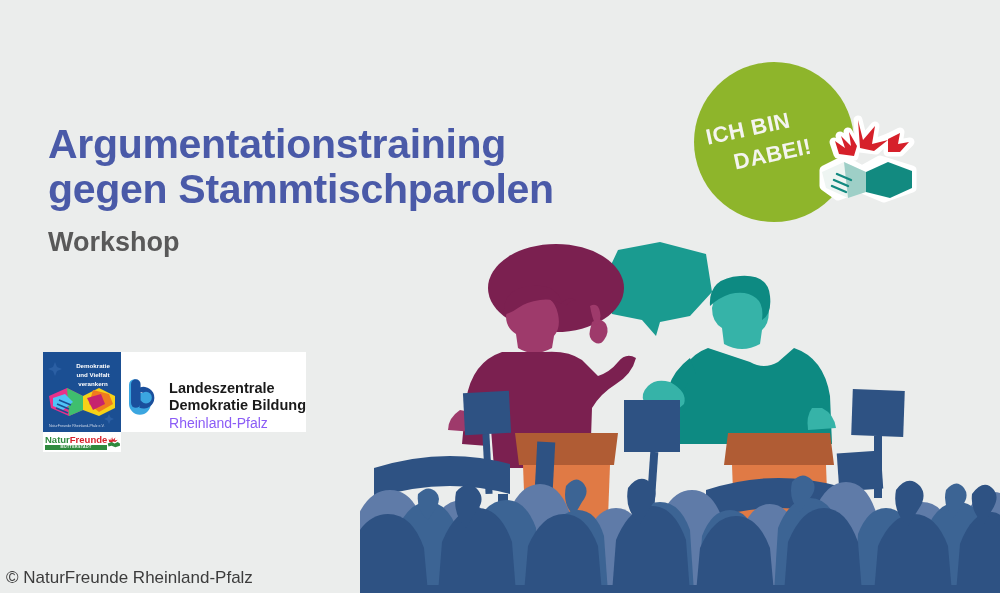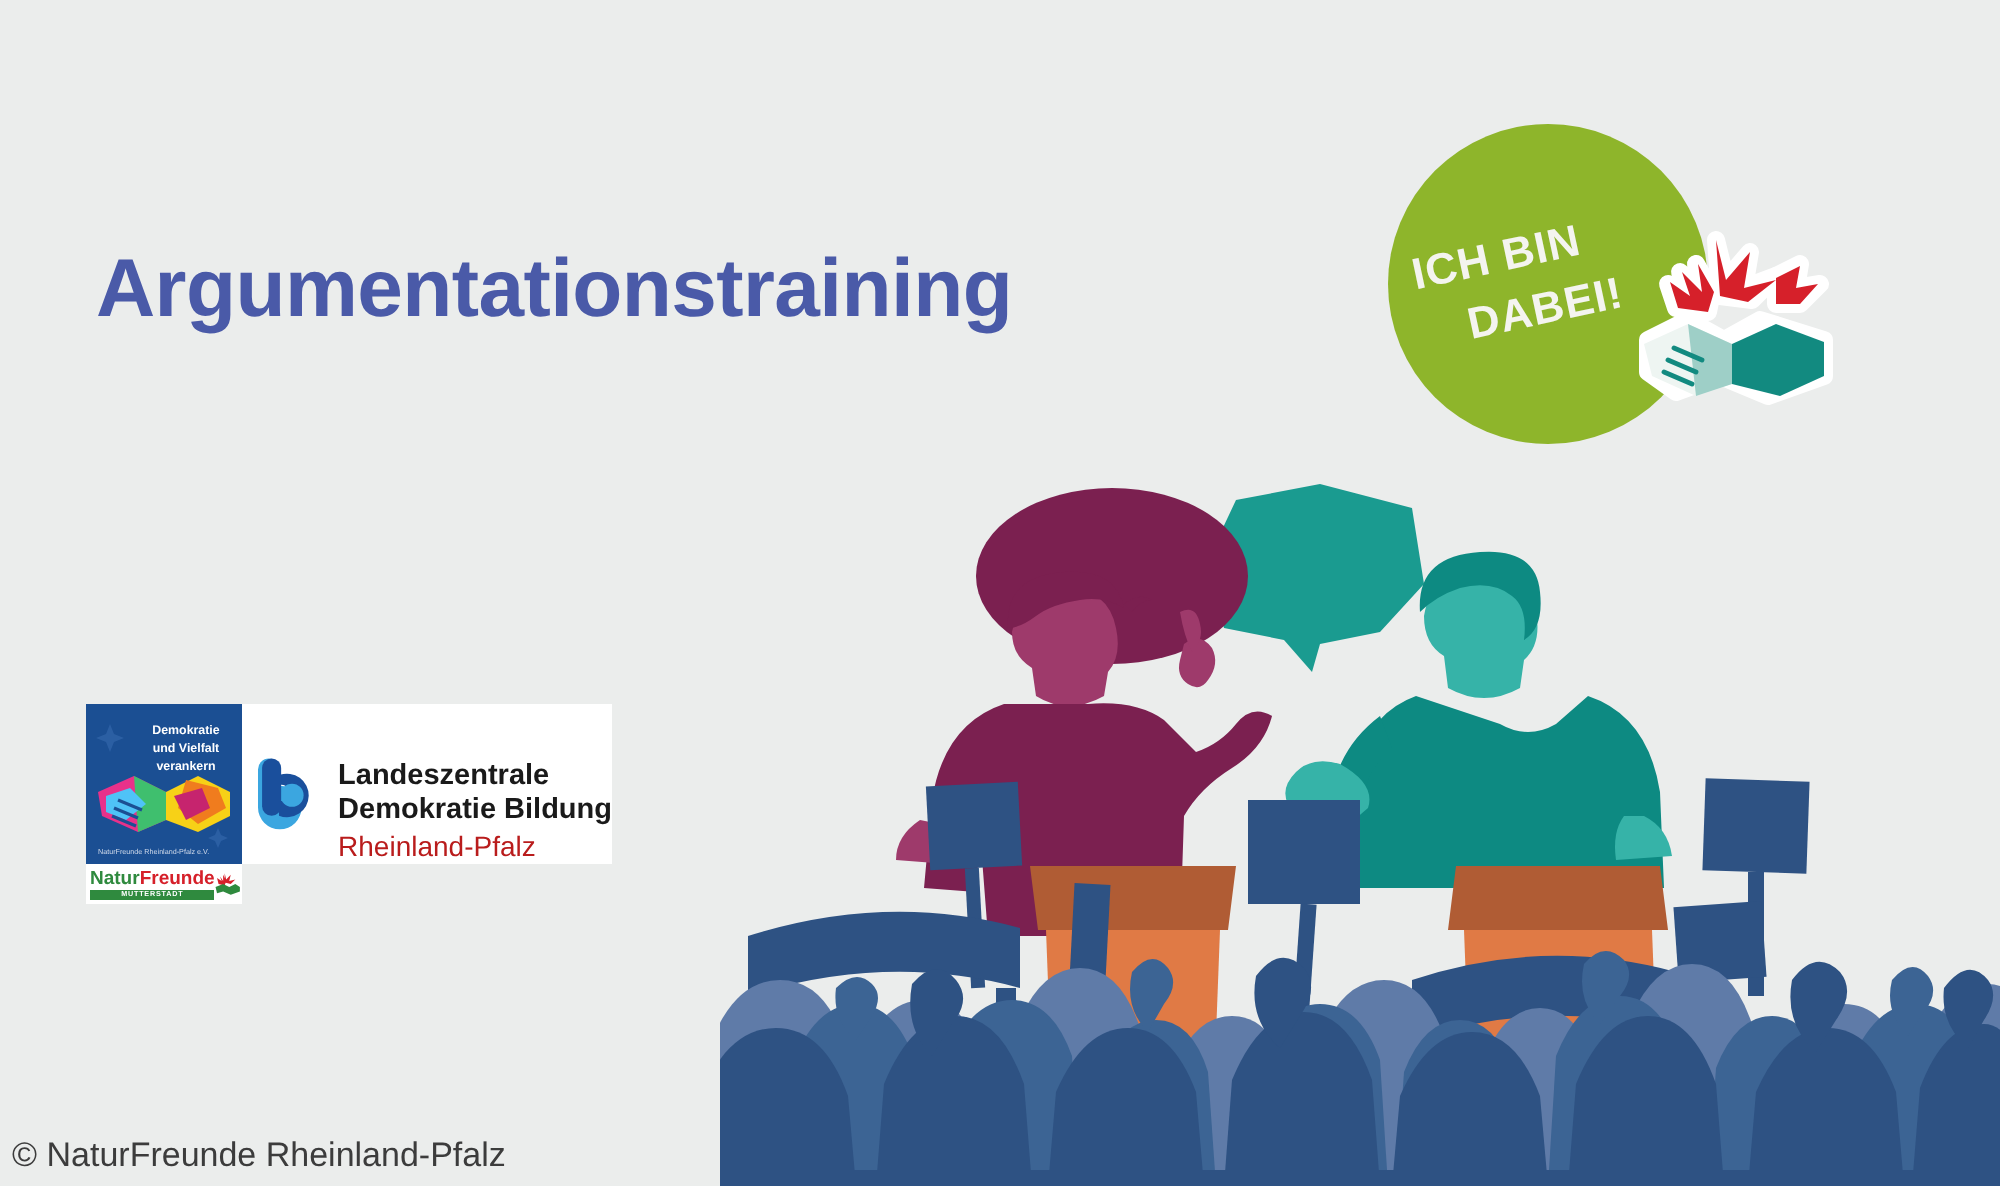--- a/index.html
+++ b/index.html
@@ -157,21 +157,21 @@
     margin-left: 6px;
   }
   .lpb-line-bold {
     color: #1a1a1a;
     font-size: 14.5px;
     font-weight: bold;
     line-height: 17px;
     white-space: nowrap;
   }
   #lpb-line-3 {
-    color: #b91c1c;
+    color: #8b5cf6;
     font-size: 14px;
     line-height: 18px;
     white-space: nowrap;
   }
 
   
   #illustration {
     position: absolute;
     left: 360px;
     top: 240px;
@@ -189,20 +189,22 @@
     line-height: 14px;
   }
 </style>
 </head>
 <body>
 
 <div id="poster">
 
   <div id="headline-block">
     <div id="title-line-1">Argumentationstraining</div>
+    <div id="title-line-2">gegen Stammtischparolen</div>
+    <div id="subtitle">Workshop</div>
   </div>
 
   <div id="badge">
     <div id="badge-circle"></div>
     <div id="badge-text">
       <div>ICH BIN</div>
       <div id="badge-text-line-2">DABEI!</div>
     </div>
     <svg id="badge-emblem" viewBox="0 0 108 108">
 

